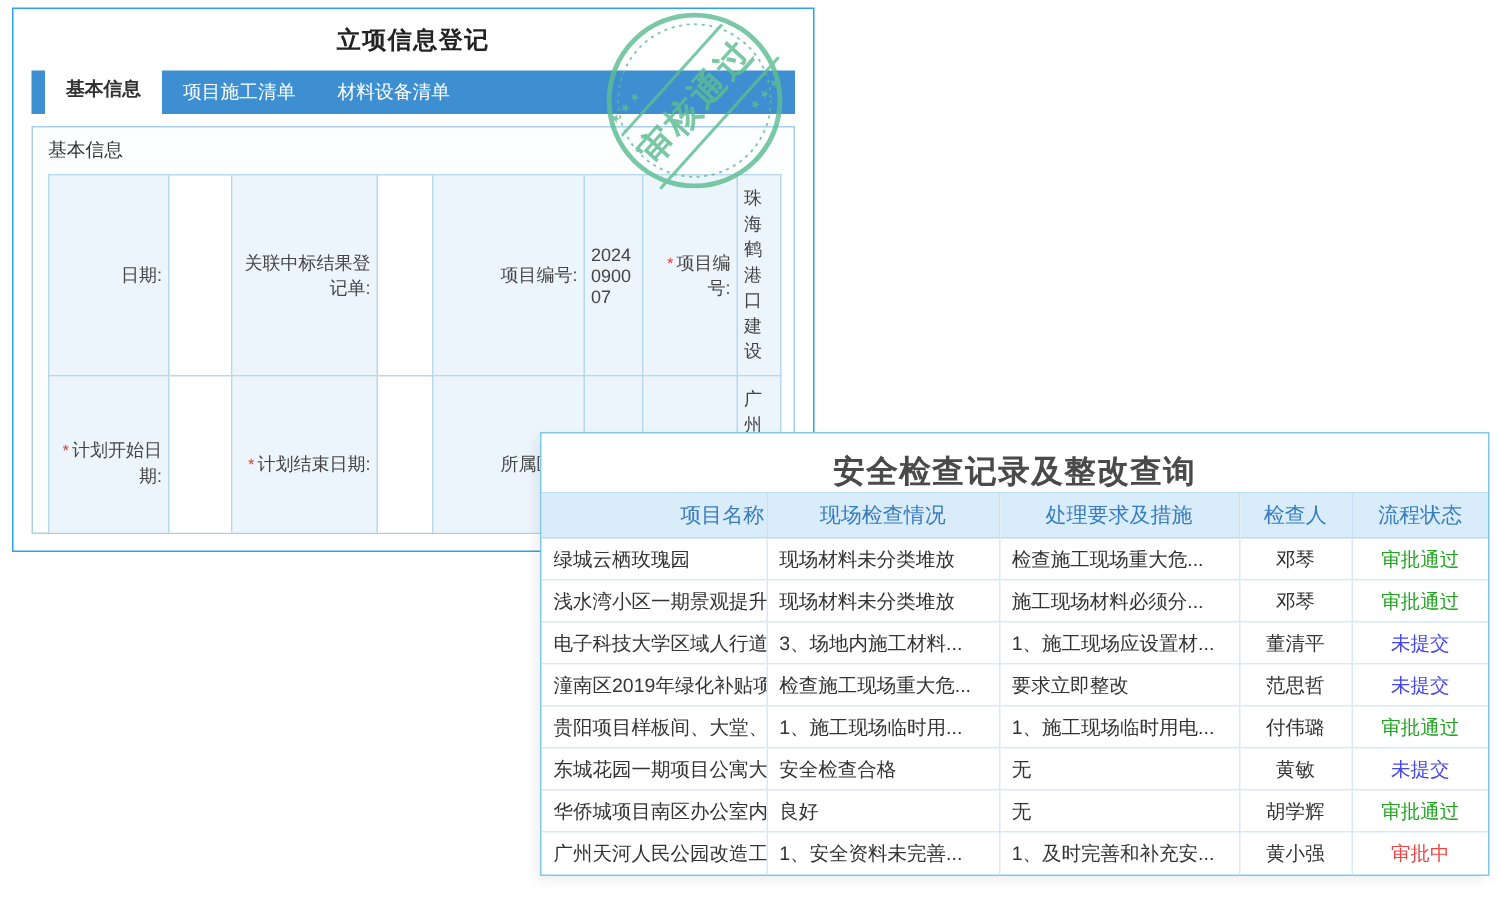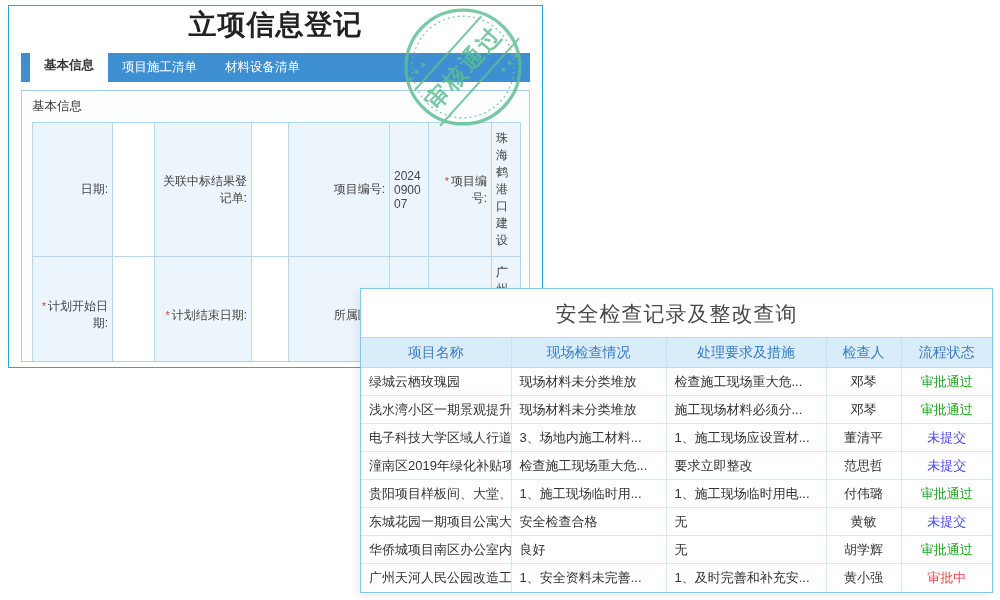--- a/index.html
+++ b/index.html
@@ -10,22 +10,22 @@
     font-family:"Liberation Sans", sans-serif;
     overflow:hidden;
   }
 
   
   .reg-panel {
     position:absolute; left:8px; top:5px; width:535px; height:363px;
     background:#fff; border:1px solid #2ba3ea; z-index:1;
   }
   .reg-title {
-    text-align:center; font-size:28px; font-weight:bold; color:#222;
-    margin:0 0 9px 0; letter-spacing:1px;
+    text-align:center; font-size:16px; font-weight:bold; color:#222;
+    margin:11px 0 9px 0; letter-spacing:1px;
   }
   .tabbar {
     margin:0 12px; height:29px; background:#3d8fd1;
     display:flex; align-items:flex-end; padding-left:9px;
   }
   .tab {
     color:#fff; font-size:12.5px; padding:0 14px; line-height:29px;
     height:29px; white-space:nowrap; cursor:pointer;
   }
   .tab.active {
@@ -59,32 +59,32 @@
     z-index:5; opacity:0.82; pointer-events:none;
   }
 
   
   .safety-panel {
     position:absolute; left:360px; top:288px; width:633px;
     background:#fff; border:1px solid #7ec8ea; z-index:10;
     box-shadow:-3px 3px 8px rgba(0,0,0,0.07);
   }
   .safety-title {
-    text-align:center; font-size:21px; font-weight:normal; color:#4a4a4a;
-    padding:11px 0 9px 0; letter-spacing:1px;
+    text-align:center; font-size:21px; font-weight:bold; color:#4a4a4a;
+    padding:11px 0 0 0; letter-spacing:1px;
   }
   table.safetytbl {
     border-collapse:collapse; width:100%; table-layout:fixed;
   }
   table.safetytbl thead td {
     background:#d9ecf9; color:#3a7cc0; font-size:14px; text-align:center;
     height:30px; border-top:1px solid #badcf1; border-bottom:1px solid #badcf1;
     border-left:1px solid #c6e2f4; overflow:hidden; white-space:nowrap;
   }
-  table.safetytbl thead td:first-child { border-left:none; }
+  table.safetytbl thead td:first-child { border-left:none;text-align:right; }
   table.safetytbl tbody td {
     height:28px; font-size:13px; color:#333;
     border-bottom:1px solid #d5eaf7; border-left:1px solid #d5eaf7;
     padding:0 8px; overflow:hidden; white-space:nowrap; vertical-align:middle;
   }
   table.safetytbl tbody td:first-child { border-left:none; }
   table.safetytbl tbody tr:last-child td { border-bottom:none;margin-left:16px; }
   td.proj { color:#3f9ade; cursor:pointer; }
   td.inspector { color:#3f86d2; text-align:center; cursor:pointer; }
   td.status { text-align:center; }

